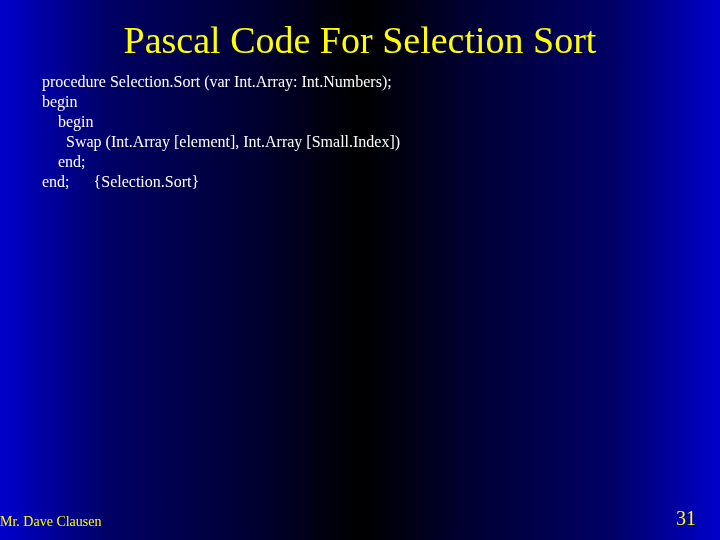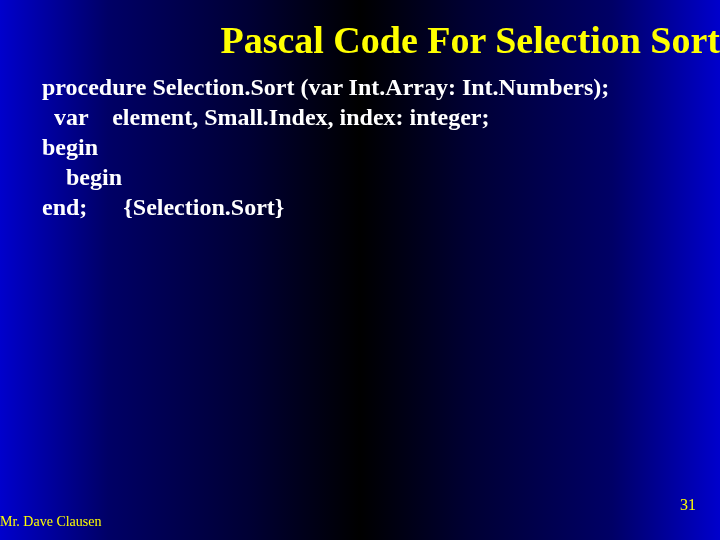--- a/index.html
+++ b/index.html
@@ -12,62 +12,62 @@
   .slide {
     width: 720px;
     height: 540px;
     background: linear-gradient(to right, #0000CC 0%, #000066 15%, #000033 35%, #000000 50%, #000033 65%, #000066 85%, #0000CC 100%);
     position: relative;
     font-family: "Times New Roman", Times, serif;
   }
   .title {
     color: #FFFF00;
     font-size: 38px;
-    text-align: right;
+    text-align: center;
     padding-top: 18px;
     padding-bottom: 10px;
-    font-weight: bold;
+    font-weight: normal;
   }
   .code-block {
     color: #FFFFFF;
-    font-size: 24px;
+    font-size: 16px;
     line-height: 1.25;
     padding-left: 42px;
     padding-right: 14px;
-    font-weight: bold;
   }
   .code-line {
     white-space: pre;
   }
   .footer-author {
     position: absolute;
     bottom: 10px;
     left: 0;
     width: 100%;
     text-align: left;
     color: #FFFF00;
     font-size: 14px;
   }
   .footer-page {
     position: absolute;
-    bottom: 26px;
+    bottom: 10px;
     right: 24px;
     color: #FFFF00;
-    font-size: 16px;
+    font-size: 20px;
   }
 </style>
 </head>
 <body>
 
 <div class="slide">
   <div class="title">Pascal Code For Selection Sort</div>
 
   <div class="code-block">
     <div class="code-line">procedure Selection.Sort (var Int.Array: Int.Numbers);</div>
-    <div class="code-line">  var    element, Small.Index, index: integer;</div>
     <div class="code-line">begin</div>
     <div class="code-line">    begin</div>
+    <div class="code-line">      Swap (Int.Array [element], Int.Array [Small.Index])</div>
+    <div class="code-line">    end;</div>
     <div class="code-line">end;      {Selection.Sort}</div>
   </div>
 
   <div class="footer-author">Mr. Dave Clausen</div>
   <div class="footer-page">31</div>
 </div>
 
 </body></html>

